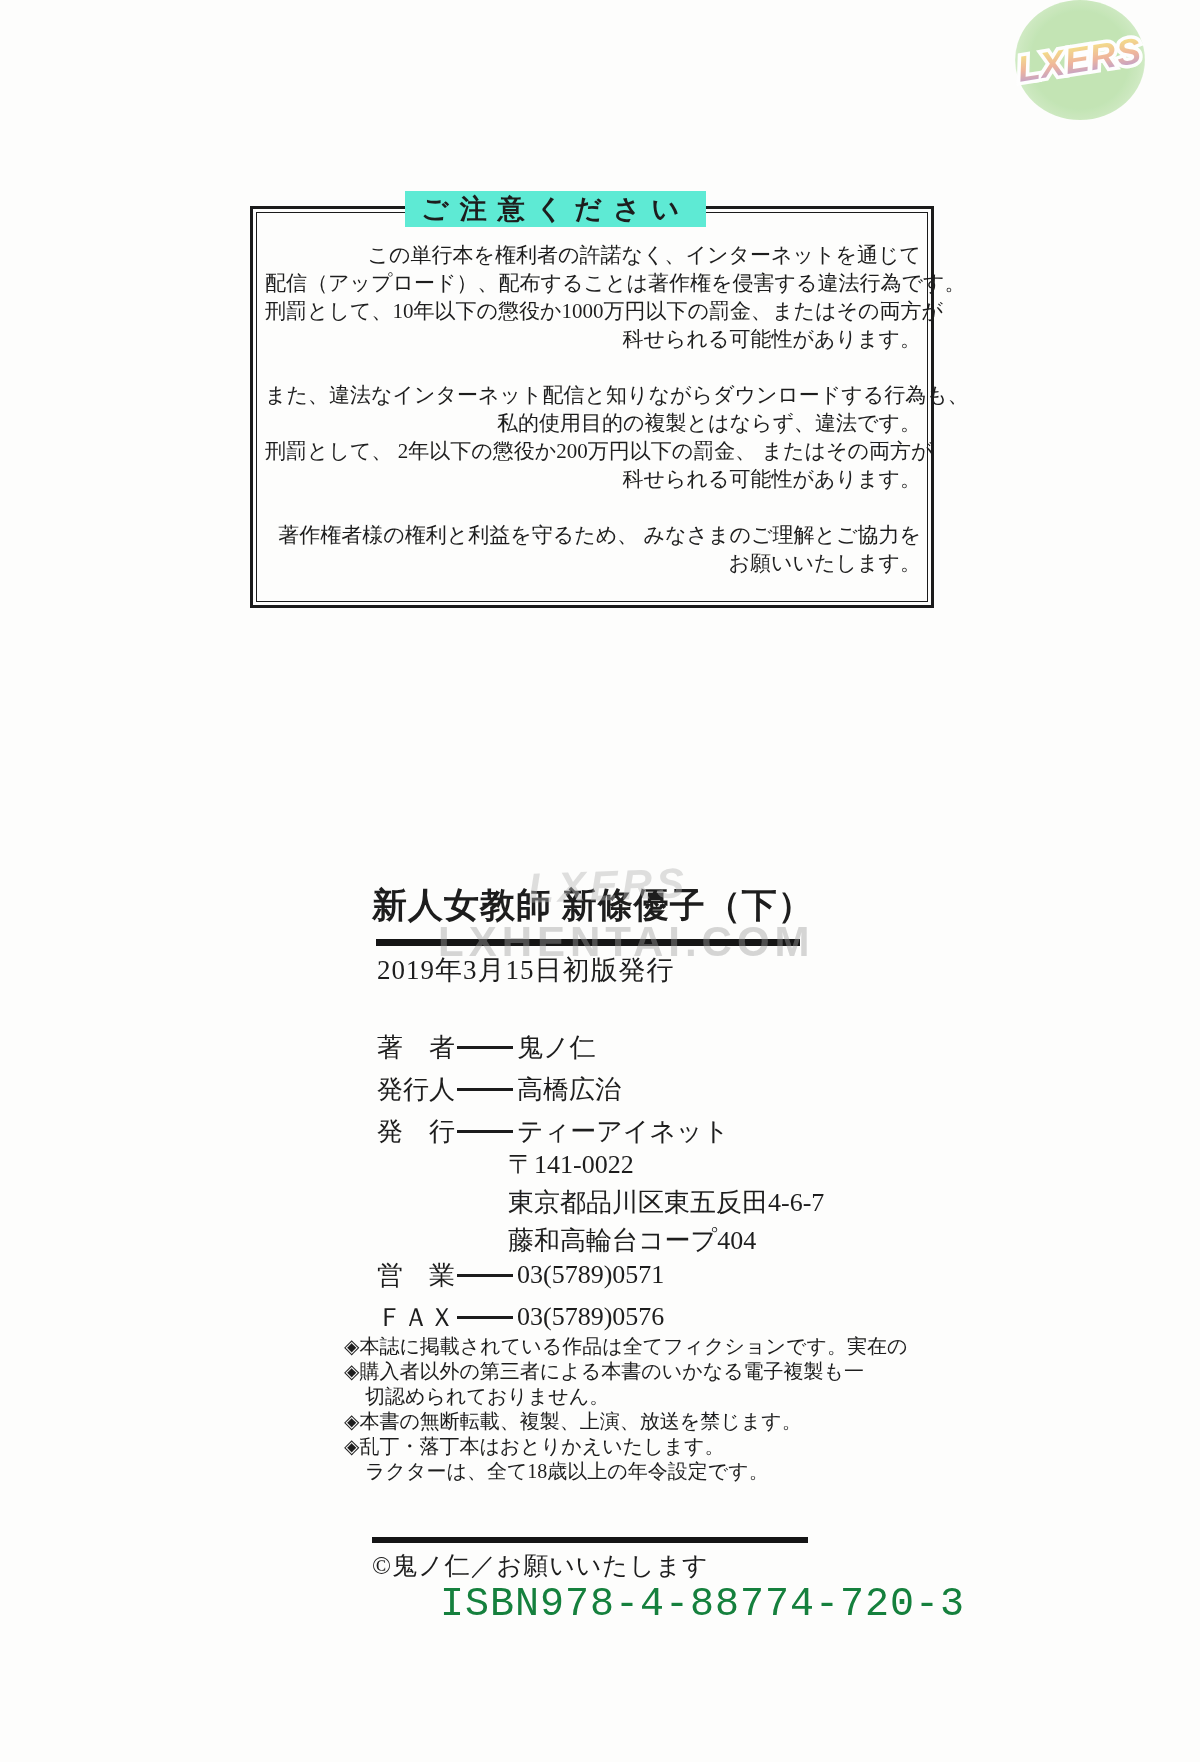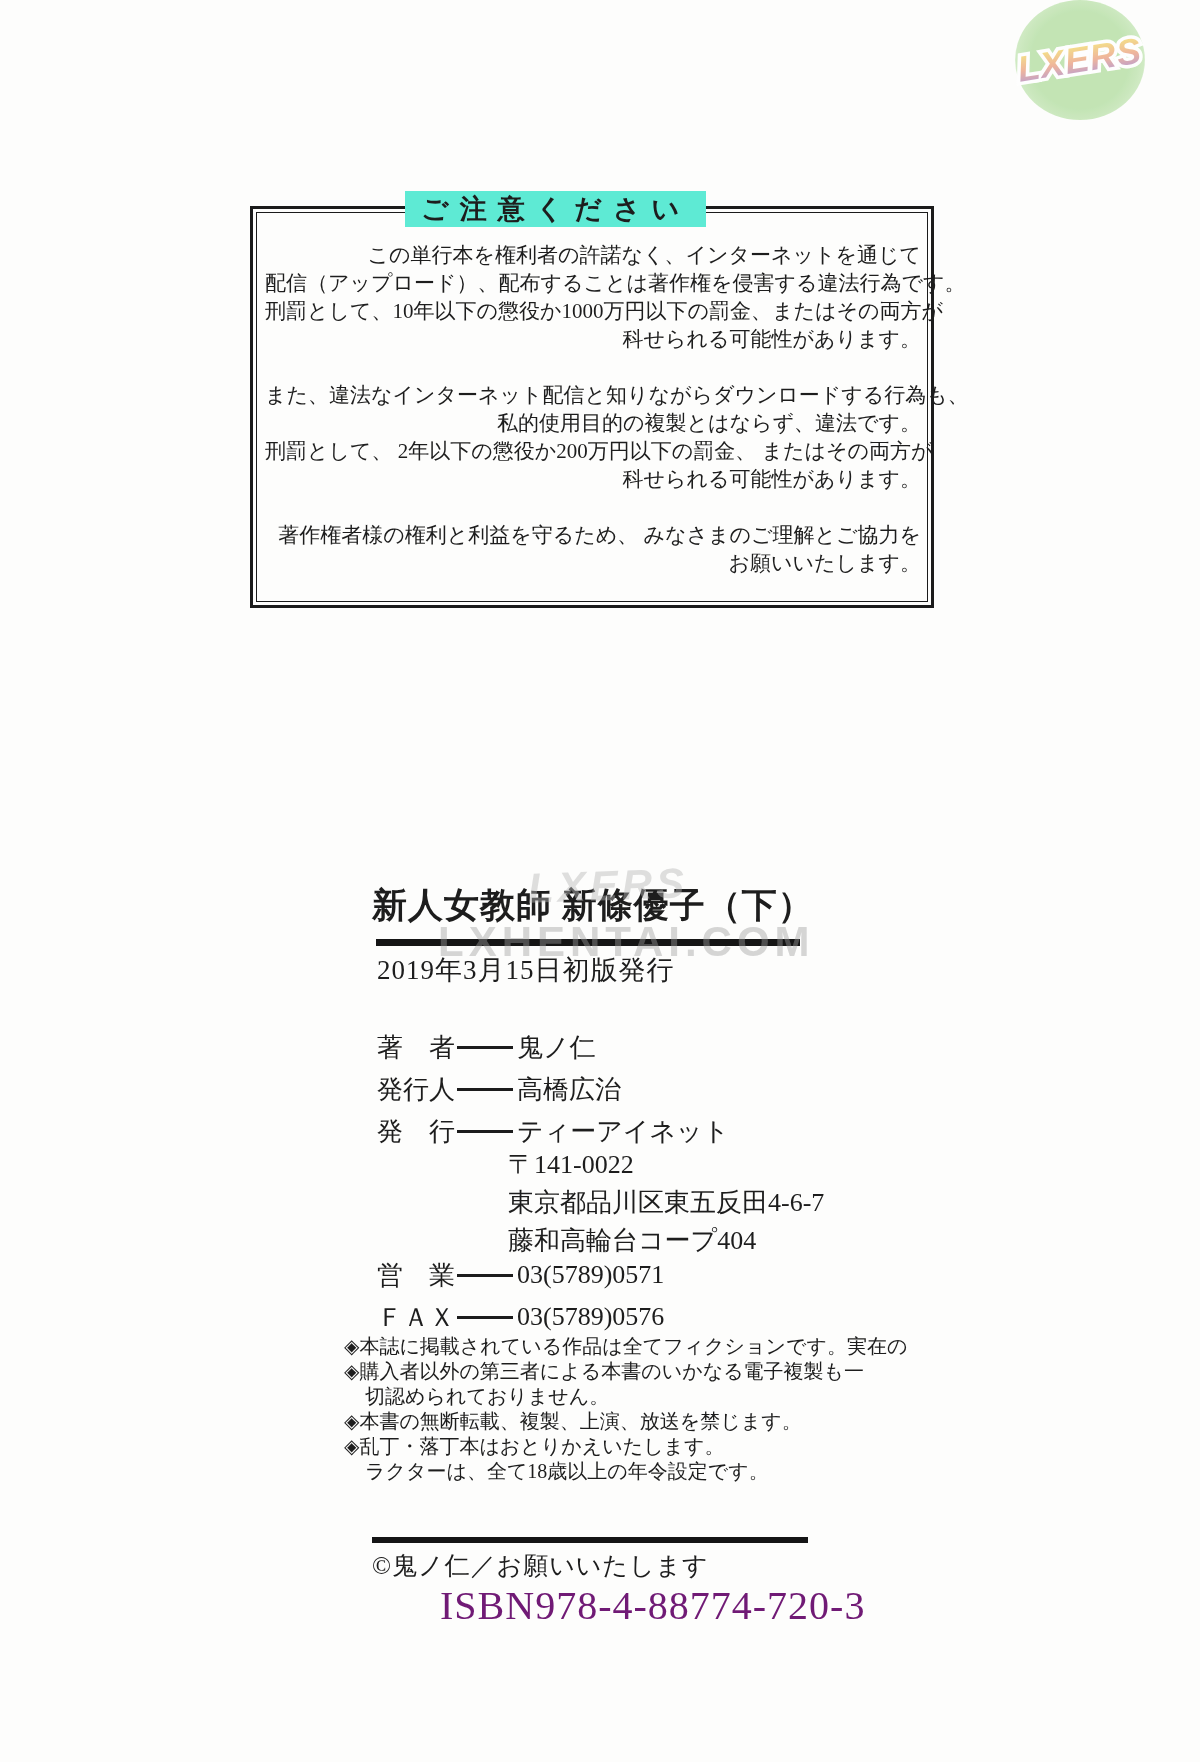--- a/index.html
+++ b/index.html
@@ -72,22 +72,22 @@
   .address { position:absolute; left:508px; top:1146px; font-size:26px; line-height:38px; white-space:nowrap; }
 
   .contacts { position:absolute; left:377px; top:1254px; font-size:26px; }
 
   .notes { position:absolute; left:344px; top:1334px; width:430px; font-size:20px; line-height:25px; }
   .note-line { white-space:nowrap; }
   .note-cont { padding-left:21px; }
 
   .rule-bottom { position:absolute; left:372px; top:1537px; width:436px; height:6px; background:#151515; }
   .copyright-line { position:absolute; left:372px; top:1549px; font-size:25px; letter-spacing:1px; }
-  .isbn-line { position:absolute; left:440px; top:1582px; font-family:Liberation Serif, serif;
-    font-size:40px; color:#701a75; letter-spacing:1px; }
+  .isbn-line { position:absolute; left:440px; top:1582px; font-family:Liberation Mono, monospace;
+    font-size:40px; color:#15803d; letter-spacing:1px; }
 </style>
 </head>
 <body>
 
 <div class="page">
 
   <div class="logo-badge">
     <div class="logo-circle"></div>
     <div class="logo-word">
       <span class="back">LXERS</span>

